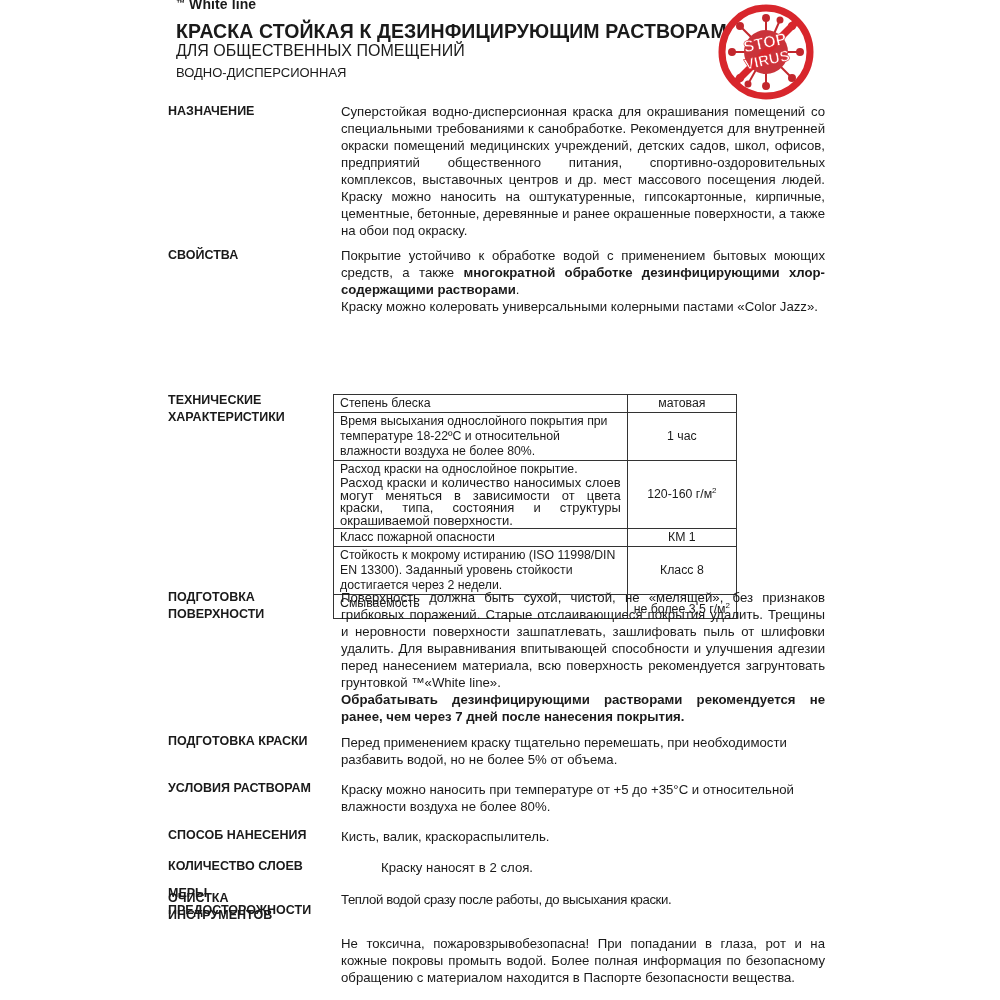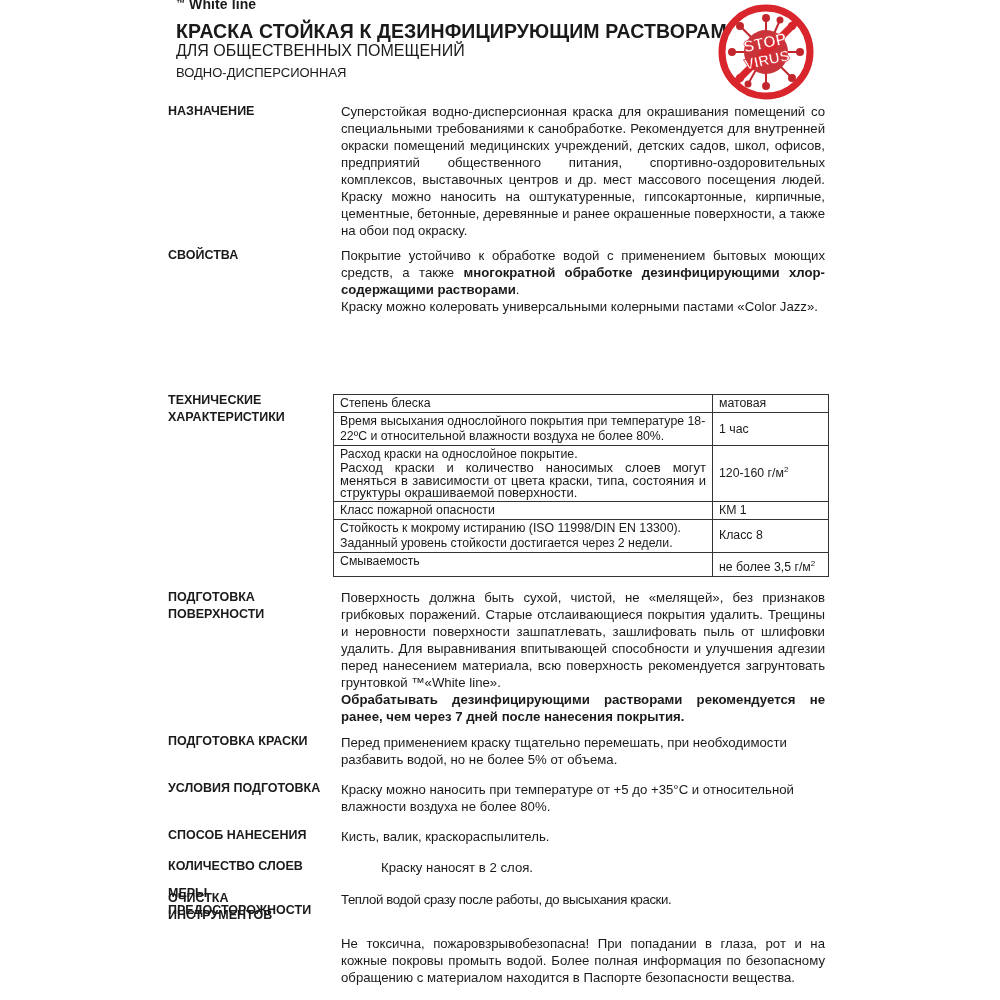--- a/index.html
+++ b/index.html
@@ -27,28 +27,28 @@
       left: 168px; font-size: 12.5px; font-weight: bold; line-height: 17px; white-space: nowrap;
     }
     .body {
       left: 341px; width: 484px; font-size: 13.2px; line-height: 17px;
       text-align: justify; hyphens: manual;
     }
     .body p { margin: 0; }
     .body b { font-weight: bold; }
 
     table.specs {
-      position: absolute; left: 333px; top: 394px; width: 496px;
+      position: absolute; left: 333px; top: 394px; width: 404px;
       border-collapse: collapse; font-size: 12.3px; line-height: 15px;
     }
     table.specs td {
       border: 1px solid #333; padding: 1px 6px 1px 6px; vertical-align: middle;
     }
     table.specs td.k { width: 366px; }
-    table.specs td.v { text-align: left; white-space: nowrap; margin-left: 15px; }
+    table.specs td.v { text-align: center; white-space: nowrap; margin-left: 15px; }
     table.specs .small { font-size: 13px; line-height: 12.5px; display: block; text-align: justify; }
     sup { font-size: 8px; vertical-align: 5px; line-height: 0; }
   </style>
 </head>
 <body>
 
 <div class="abs brand">
   <span class="tm">™</span><span>White line</span>
 </div>
 <div class="abs title">КРАСКА СТОЙКАЯ К ДЕЗИНФИЦИРУЮЩИМ РАСТВОРАМ</div>
@@ -141,21 +141,21 @@
 <div class="abs body" style="top:589px;">
   <p>Поверхность должна быть сухой, чистой, не «мелящей», без признаков грибковых поражений. Старые отслаивающиеся покрытия удалить. Тре­щины и неровности поверхности зашпатлевать, зашлифовать пыль от шлифовки удалить. Для выравнивания впитывающей способности и улучшения адгезии перед нанесением материала, всю поверхность ре­комендуется загрунтовать грунтовкой ™«White line».</p>
   <p><b>Обрабатывать дезинфицирующими растворами рекомендуется не ранее, чем через 7 дней после нанесения покрытия.</b></p>
 </div>
 
 <div class="abs label" style="top:733px;">ПОДГОТОВКА КРАСКИ</div>
 <div class="abs body" style="top:734px; text-align:left;">
   <p>Перед применением краску тщательно перемешать, при необходимости разбавить водой, но не более 5% от объема.</p>
 </div>
 
-<div class="abs label" style="top:780px;">УСЛОВИЯ ПОДГОТОВКА</div>
+<div class="abs label" style="top:780px;">УСЛОВИЯ РАСТВОРАМ</div>
 <div class="abs body" style="top:781px; width:470px; text-align:left;">
   <p>Краску можно наносить при температуре от +5 до +35°С и относитель­ной влажности воздуха не более 80%.</p>
 </div>
 
 <div class="abs label" style="top:827px;">СПОСОБ НАНЕСЕНИЯ</div>
 <div class="abs body" style="top:828px; text-align:left;">
   <p>Кисть, валик, краскораспылитель.</p>
 </div>
 
 <div class="abs label" style="top:858px;">КОЛИЧЕСТВО СЛОЕВ</div>

